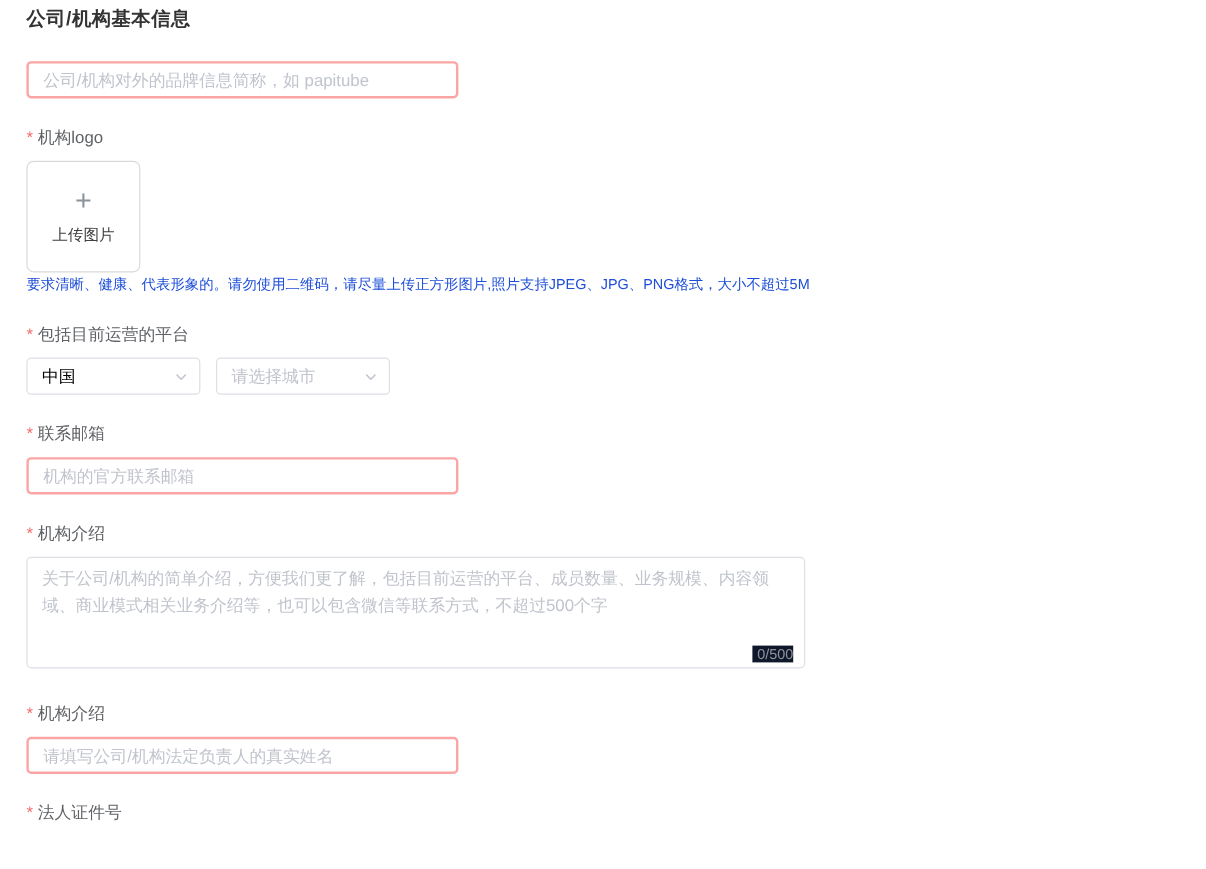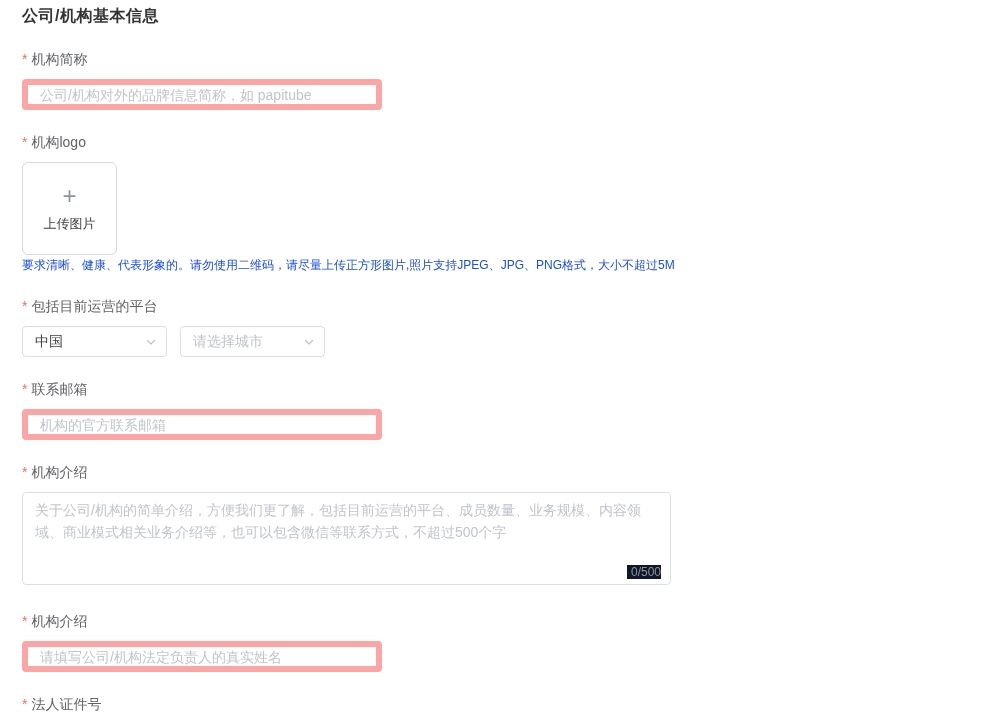--- a/index.html
+++ b/index.html
@@ -24,21 +24,21 @@
     margin-bottom: 10px;
   }
   .req {
     color: #f56c6c;
     margin-right: 4px;
     font-size: 14px;
   }
   .text-input {
     width: 360px;
     height: 31px;
-    border: 6px solid #fca5a5;
+    border: 2px solid #fca5a5;
     border-radius: 4px;
     padding: 0 12px;
     font-size: 14px;
     color: #606266;
     outline: none;
     font-family: "Liberation Sans", "DejaVu Sans", sans-serif;
   }
   .text-input::placeholder { color: #c0c4cc; opacity: 1; }
   .upload-box {
     width: 95px;
@@ -73,21 +73,21 @@
     border: 1px solid #dcdfe6;
     border-radius: 4px;
     display: flex;
     align-items: center;
     justify-content: space-between;
     padding: 0 9px 0 12px;
     font-size: 14px;
     cursor: pointer;
     background: #fff;
   }
-  .select-value { color: #404040; }
+  .select-value { color: #000000; }
   .select-placeholder { color: #c0c4cc; }
   .chevron { display: flex; align-items: center; }
   .textarea-wrap { position: relative; width: 649px; }
   .intro-textarea {
     width: 649px;
     height: 93px;
     border: 1px solid #dcdfe6;
     border-radius: 4px;
     padding: 7px 12px;
     font-size: 14px;
@@ -109,21 +109,20 @@
   }
 </style>
 </head>
 <body>
 
 <div class="page">
 
   <h1 class="page-title">公司/机构基本信息</h1>
 
   <div class="form-item">
-    <label class="field-label"><span class="req">*</span><span>机构简称</span></label>
     <input class="text-input" type="text" placeholder="公司/机构对外的品牌信息简称，如 papitube" style="">
   </div>
 
   <div class="form-item">
     <label class="field-label"><span class="req">*</span><span>机构logo</span></label>
     <div class="upload-box">
       <span class="plus-icon">+</span>
       <span class="upload-text">上传图片</span>
     </div>
     <div class="hint">要求清晰、健康、代表形象的。请勿使用二维码，请尽量上传正方形图片,照片支持JPEG、JPG、PNG格式，大小不超过5M</div>

